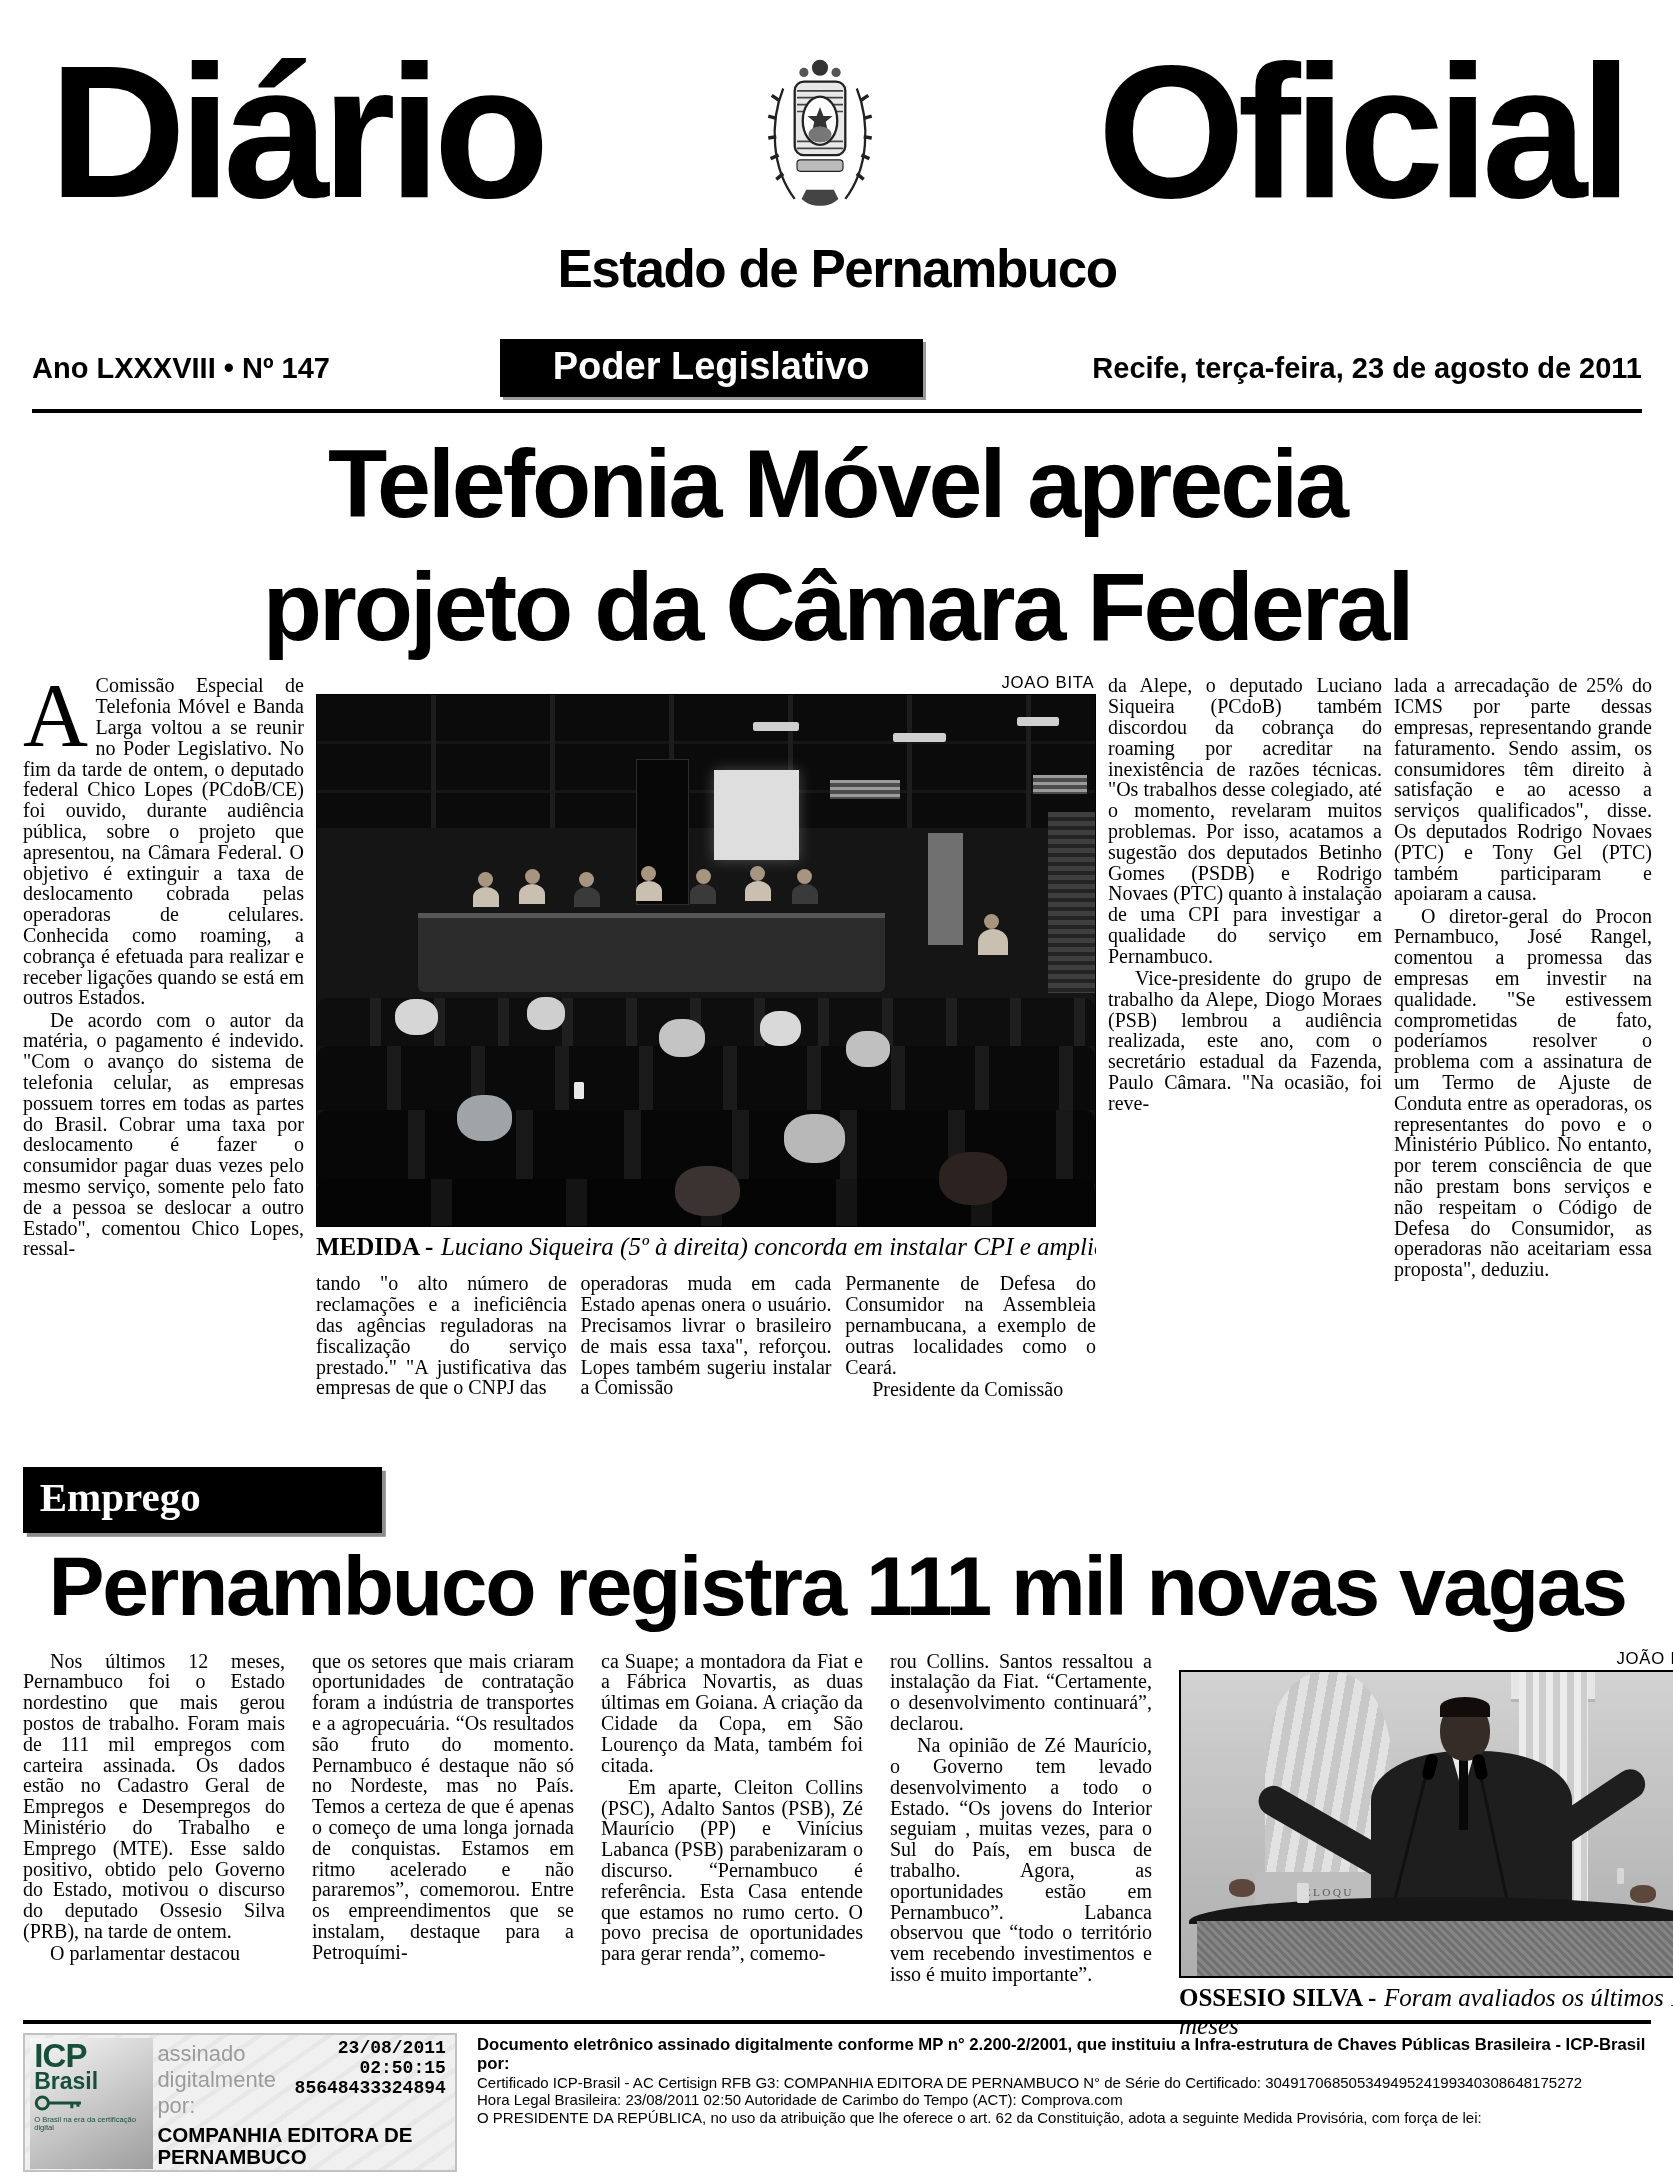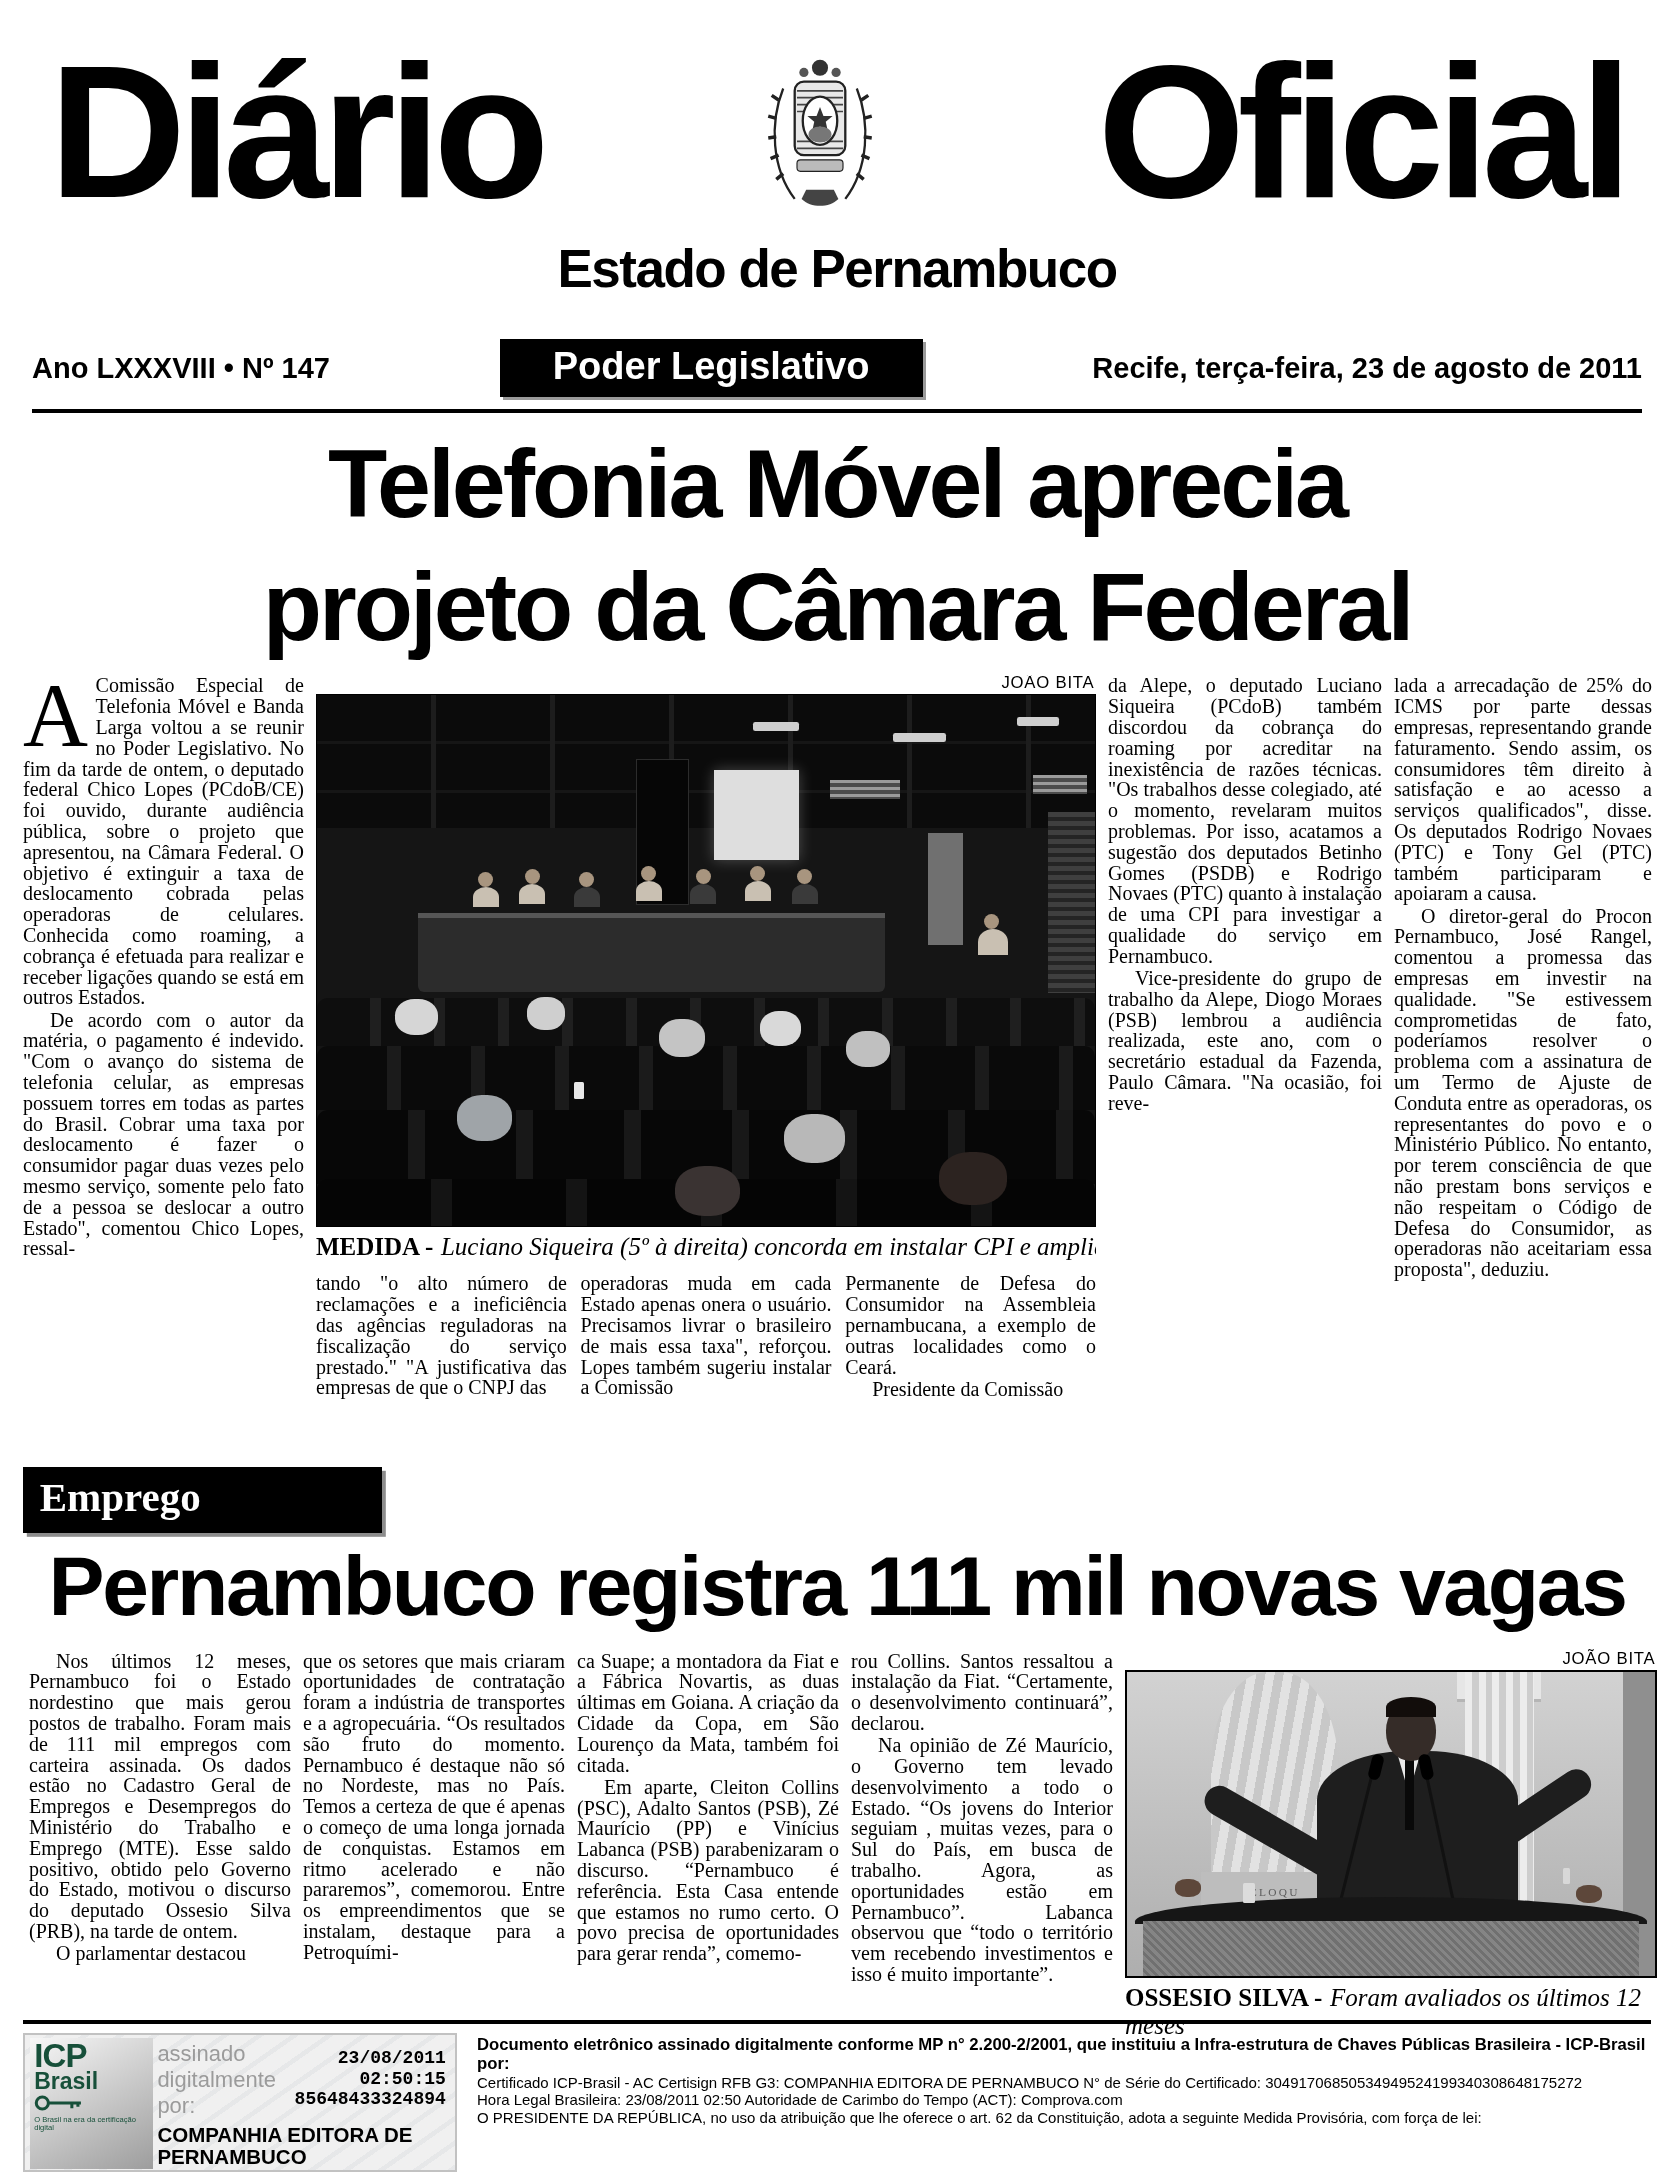--- a/index.html
+++ b/index.html
@@ -48,21 +48,21 @@
   .ph1-table { position:absolute; left:13%; top:41%; width:60%; height:14%; background:#2c2c2c; border-top:5.3px solid #565656; border-radius:0 0 6px 6px; }
   .ph1-person { position:absolute; width:26px; height:20px; border-radius:50% 50% 0 0; background:#c9c0b2; }
   .ph1-person::after { content:""; position:absolute; top:-15px; left:5.3px; width:15px; height:15px; border-radius:50%; background:#a8957f; }
   .ph1-person.dark { background:#3a3a3a; }
   .ph1-audrow { position:absolute; left:0; right:0; border-radius:10.6px 10.6px 0 0; }
   .ph1-blob { position:absolute; border-radius:45%; }
   .ph1-cup { position:absolute; left:33%; bottom:24%; width:10.6px; height:16.7px; background:#e8e8e8; border-radius:1.5px; }
   
   .emprego { display:inline-block; background:#000; color:#fff; font-family:Liberation Serif, serif; font-weight:bold; font-size:41px; padding:6px 23px 12px 16.7px; margin:21px 0 0 23px; min-width:319px; box-shadow:3.8px 3.8px 0 #8c8c8c; }
   .headline2 { text-align:center; font-family:"Liberation Sans", sans-serif; font-weight:bold; font-size:84px; letter-spacing:-2.3px; margin-top:9px; line-height:1.05; }
-  .a2grid { display:grid; grid-template-columns:262px 262px 262px 262px 532px; column-gap:12px; margin:20px 29px 0; height:356px; }
+  .a2grid { display:grid; grid-template-columns:262px 262px 262px 262px 532px; column-gap:27px; margin:20px 23px 0; height:356px; }
   .photo2wrap { position:relative; }
   .photo2 { position:relative; height:304px; border:2.3px solid #000; background:linear-gradient(180deg,#d2d2d2,#aeaeae); overflow:hidden; }
   
   .ph2-statue { position:absolute; left:16%; top:0; width:24%; height:68%; border-radius:45% 45% 0 0;
      background:repeating-linear-gradient(100deg, #e2e2e2 0 9px, #c8c8c8 9px 18px); }
   .ph2-pedestal { position:absolute; left:14%; top:66%; width:28%; height:14%; background:#bdbdbd; text-align:center;
      font-family:"Liberation Serif", serif; font-size:11.4px; letter-spacing:2.3px; color:#5d5d5d; line-height:3.6; }
   .ph2-column { position:absolute; left:64%; top:0; width:13%; height:100%;
      background:repeating-linear-gradient(90deg,#ececec 0 6.8px,#cdcdcd 6.8px 13.7px); }
   .ph2-colcap { position:absolute; left:62.5%; top:0; width:16%; height:9%; background:#e6e6e6; border-bottom:3px solid #b5b5b5; }
@@ -86,21 +86,21 @@
   .footer { display:flex; gap:20px; margin:9px 23px 0; }
   .sigbox { width:430px; flex:0 0 auto; border:2.3px solid #c2c2c2; background:#f0f0f0; font-family:"Liberation Sans", sans-serif; }
   .sigrow { display:flex; padding:3px 4.6px 1.5px; background:
      repeating-linear-gradient(-35deg, rgba(160,170,180,.12) 0 4.6px, rgba(255,255,255,0) 4.6px 20px); }
   .icplogo { width:114px; flex:0 0 auto; background:linear-gradient(150deg,#f7f7f7 0%,#9d9d9d 100%); padding:1.5px 4.6px; }
   .icp-l1 { color:#17503a; font-weight:bold; font-size:33px; line-height:.95; letter-spacing:-0.8px; }
   .icp-l2 { color:#17503a; font-weight:bold; font-size:23px; line-height:.9; }
   .icp-key { margin-top:1.5px; }
   .icp-tag { font-size:7.6px; color:#17503a; line-height:1.05; }
   .sigright { flex:1; padding:0 4.6px; }
-  .sigline1 { display:flex; justify-content:space-between;align-items:center; }
+  .sigline1 { display:flex; justify-content:space-between; }
   .signedby { color:#9b9b9b; font-size:22px; padding-top:3px; }
   .signum { text-align:right; font-family:"Liberation Mono", monospace; font-weight:bold; font-size:18px; line-height:1.12; }
   .sigcompany { font-weight:bold; font-size:20.5px; line-height:1.1; margin-top:4.6px; }
   .footlines { flex:1; font-family:"Liberation Sans", sans-serif; font-size:15px; line-height:1.17; padding-top:1.5px; }
   .fl-bold { font-weight:bold; font-size:16.7px; }
 </style>
 </head>
 <body>
 
 <div class="page">

